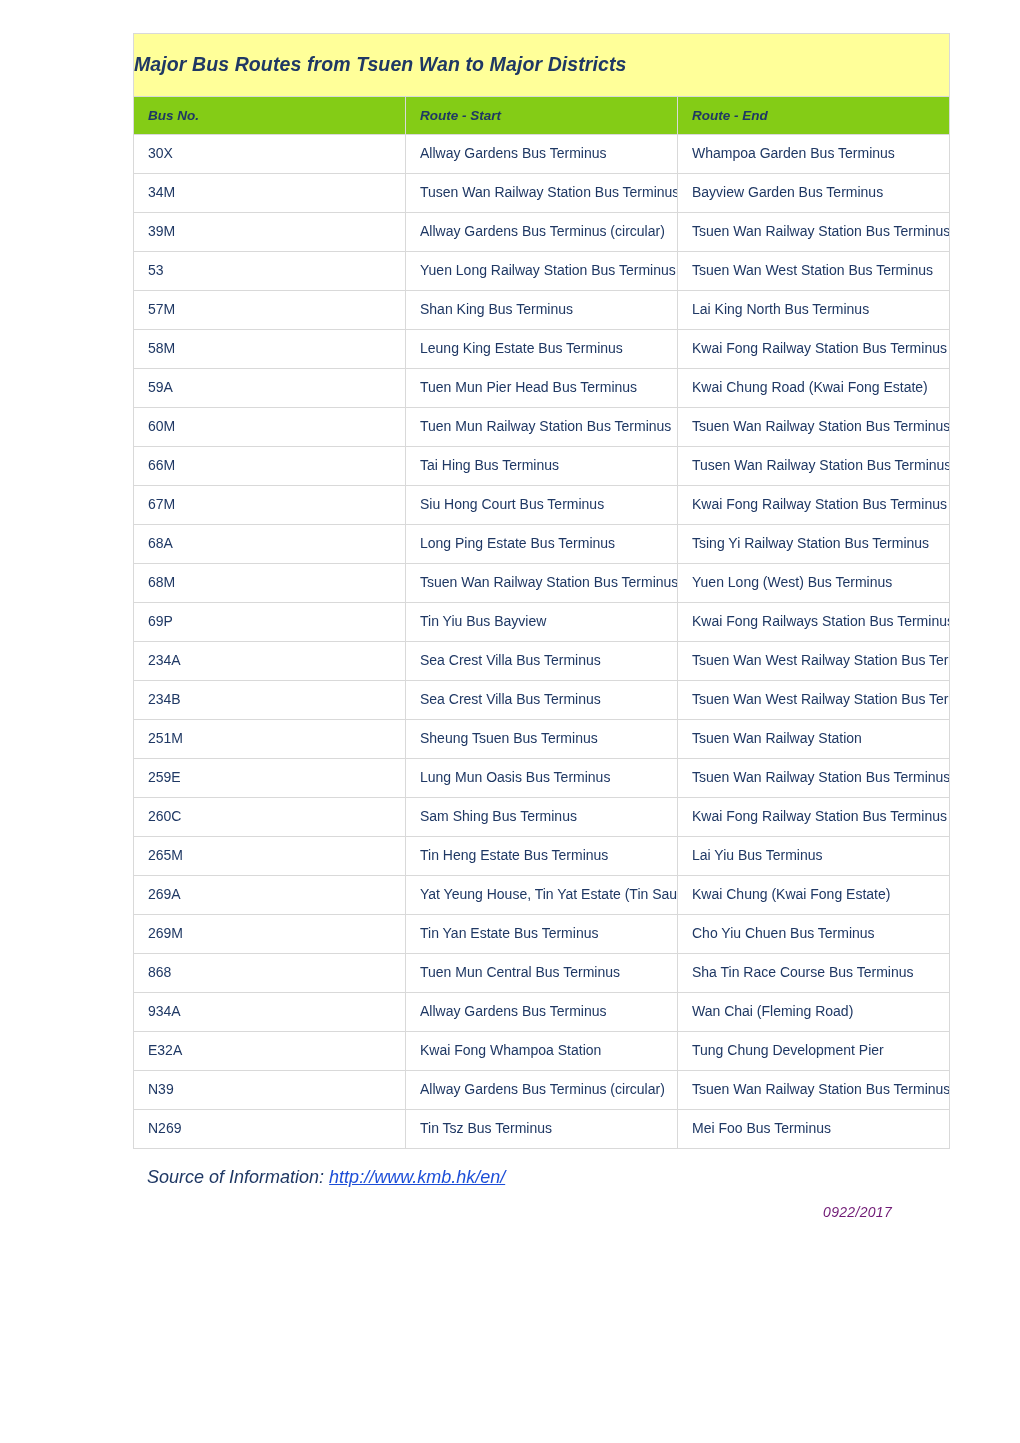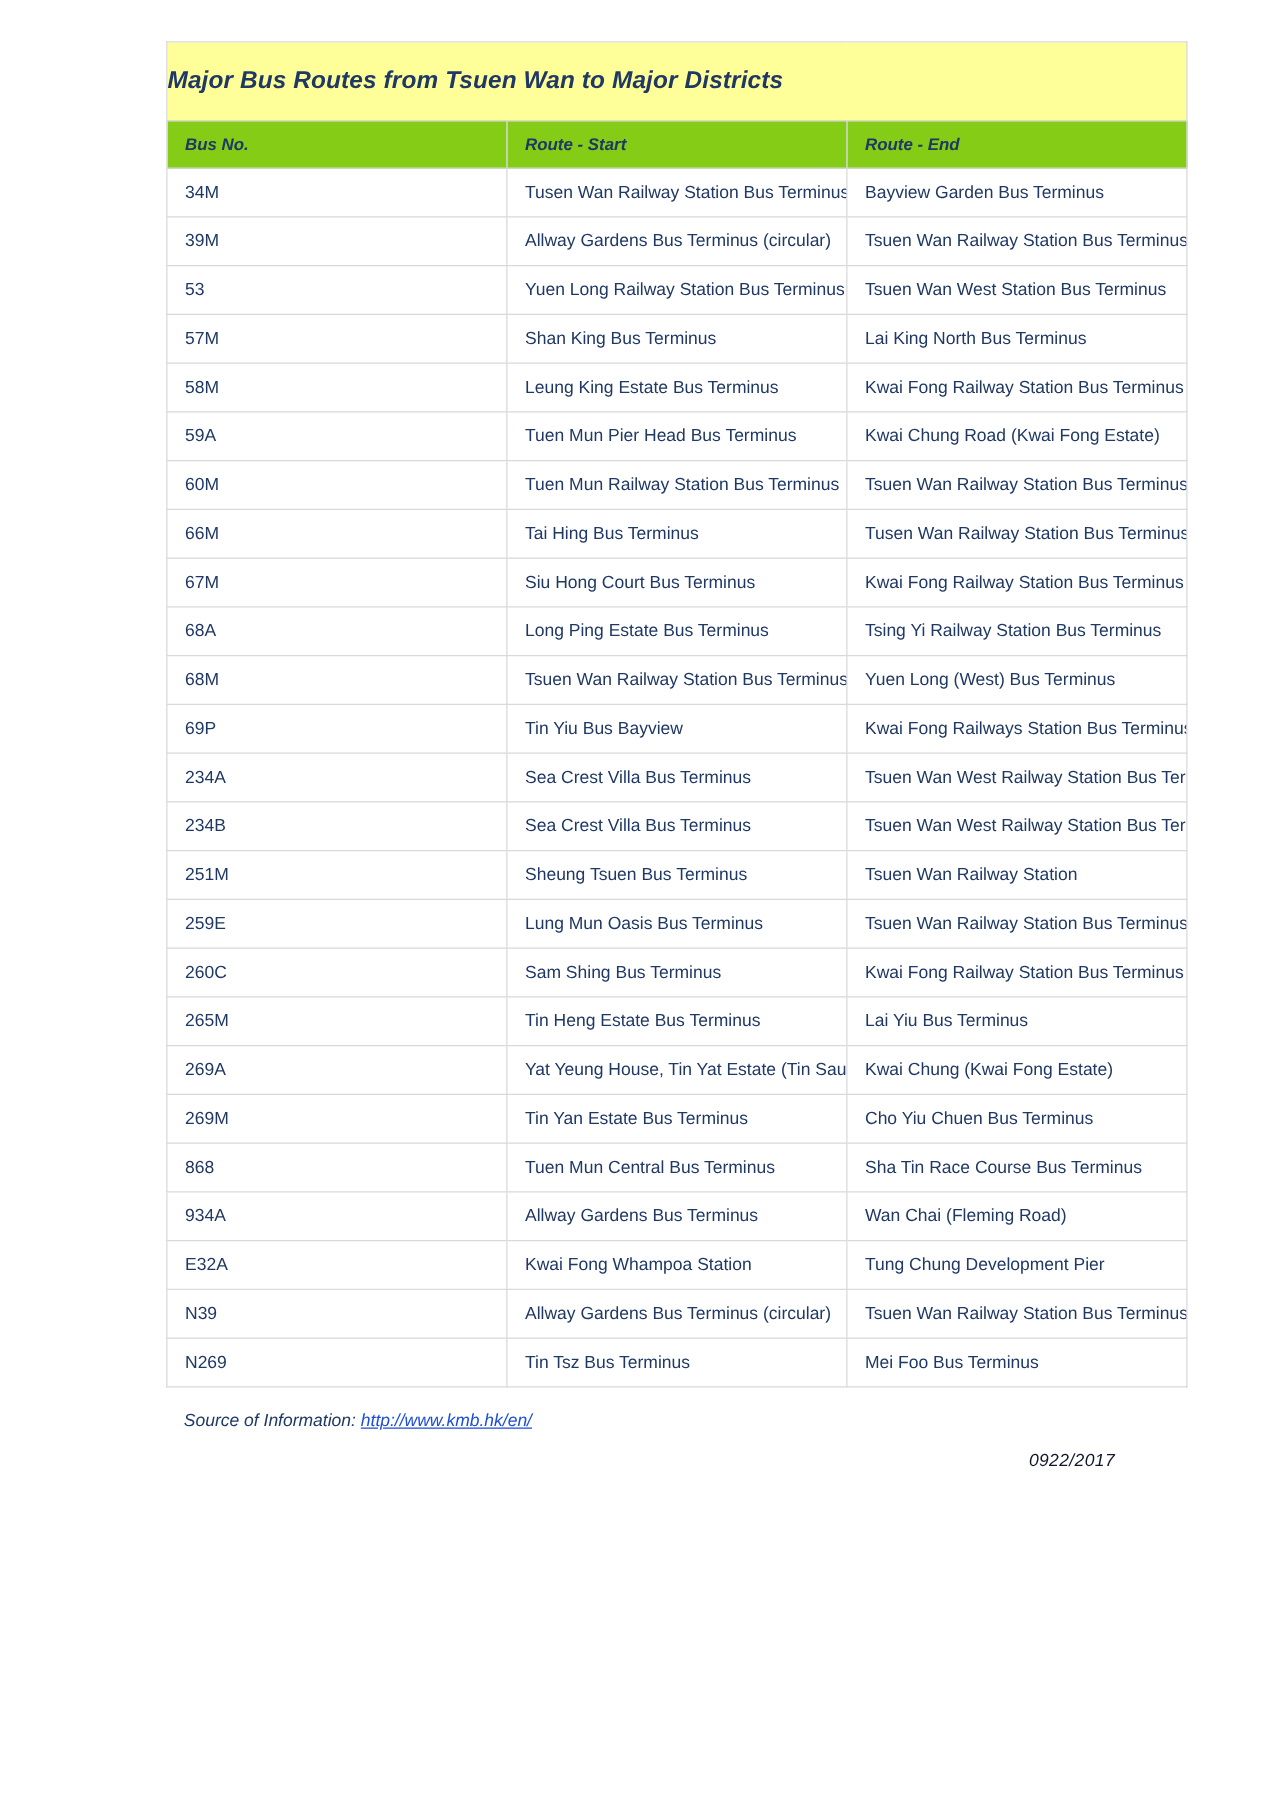--- a/index.html
+++ b/index.html
@@ -90,21 +90,21 @@
   .col-start { width: 377px; }
   .col-end   { width: 353px; }
 
   
   .footer {
     position: relative;
     width: 817px;
     margin-top: 18px;
   }
   .source-line {
-    font-size: 14px;
+    font-size: 18px;
     font-style: italic;
     color: #1f3864;
     padding-left: 14px;
     white-space: nowrap;
   }
   .source-label {
     font-style: italic;
     color: #1f3864;
   }
   .source-link {
@@ -112,21 +112,21 @@
     color: #1d4ed8;
     text-decoration: underline;
     cursor: pointer;
   }
   .doc-date {
     margin-top: 16px;
     text-align: right;
     padding-right: 58px;
     font-size: 14px;
     font-style: italic;
-    color: #0f172a;
+    color: #701a75;
     letter-spacing: 0.3px;
   }
 </style>
 </head>
 <body>
 
 <div class="page">
 
   <table class="routes-table">
     <thead>
@@ -143,20 +143,31 @@
           <span class="head-label">Route - Start</span>
         </th>
         <th class="col-end">
           <span class="head-label">Route - End</span>
         </th>
       </tr>
     </thead>
     <tbody id="routes-body">
         <tr>
           <td class="col-bus">
+            <span class="cell-text">30X</span>
+          </td>
+          <td class="col-start">
+            <span class="cell-text">Allway Gardens Bus Terminus</span>
+          </td>
+          <td class="col-end">
+            <span class="cell-text">Whampoa Garden Bus Terminus</span>
+          </td>
+        </tr>
+        <tr>
+          <td class="col-bus">
             <span class="cell-text">34M</span>
           </td>
           <td class="col-start">
             <span class="cell-text">Tusen Wan Railway Station Bus Terminus (circular)</span>
           </td>
           <td class="col-end">
             <span class="cell-text">Bayview Garden Bus Terminus</span>
           </td>
         </tr>
         <tr>

